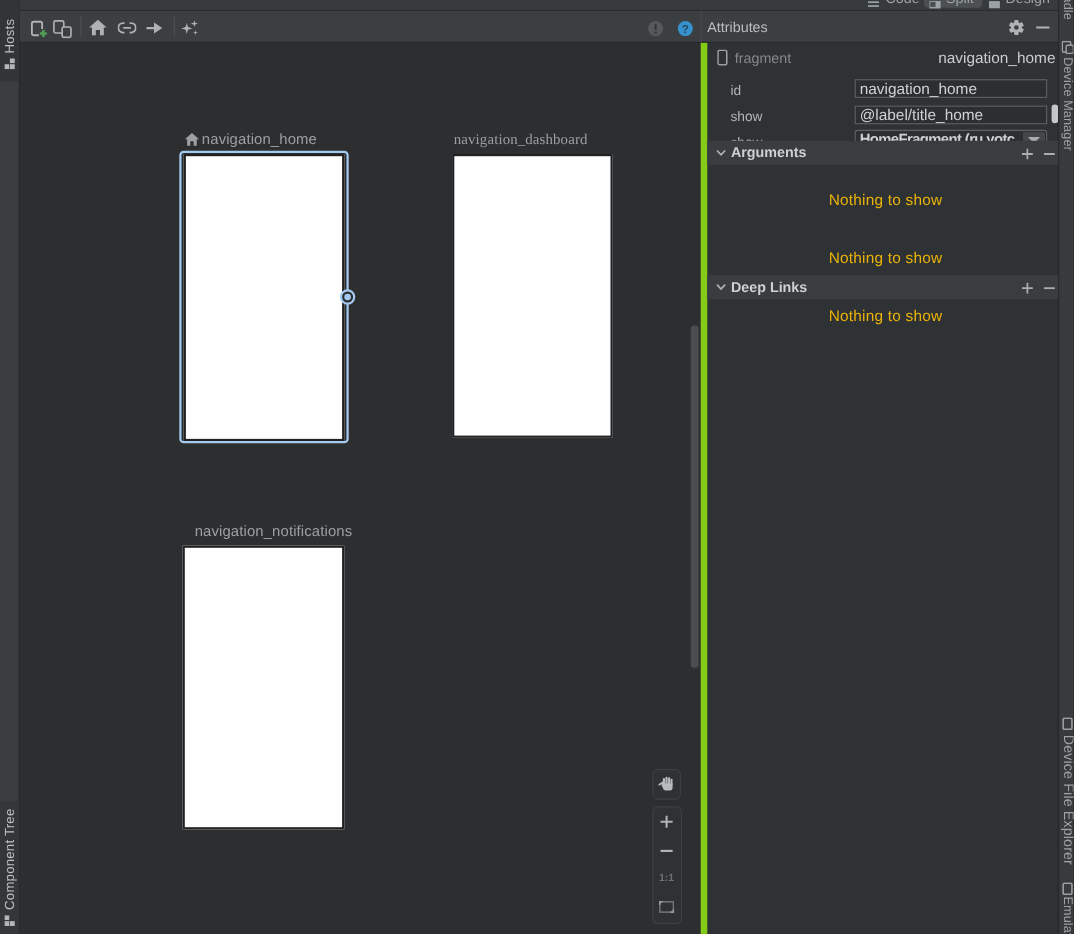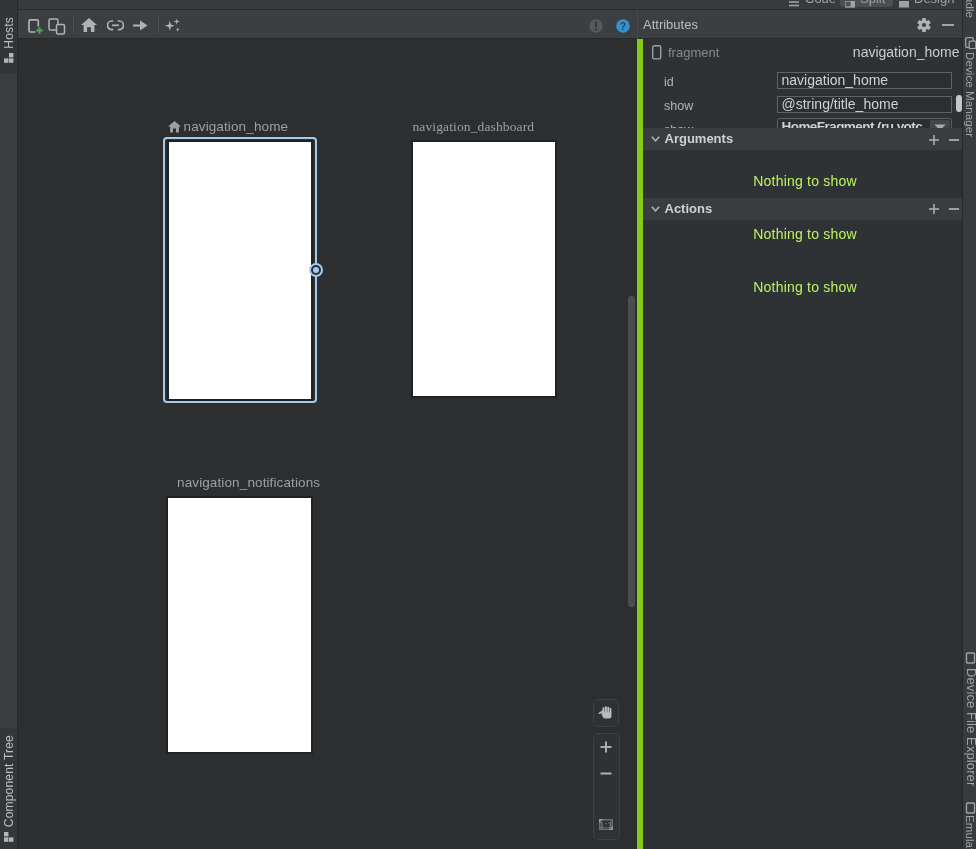--- a/index.html
+++ b/index.html
@@ -39,21 +39,21 @@
   #handle .r2 { position:absolute; left:3.6px; top:3.6px; width:6.8px; height:6.8px; border-radius:50%; background:#a5caef; }
 
   #cscroll { position:absolute; left:610px; top:257px; width:7px; height:311px; background:#4b4e50; border-radius:3px; }
 
   .zbtn { position:absolute; background:#2f3234; border:1px solid #3e4143; border-radius:5px; }
 
   
   #panel { left:637px; top:39px; width:324px; height:810px; background:#2f3234; border-left:6px solid #84cc16; }
   .band { position:absolute; left:0; width:324px; height:22px; background:#3a3d3f; }
   .band .title { position:absolute; left:21.5px; top:3px; font-size:13px; font-weight:bold; color:#ced1d3; }
-  .nts { position:absolute; width:324px; text-align:center; font-size:14px; letter-spacing:0.2px; color:#bef264; }
+  .nts { position:absolute; width:324px; text-align:center; font-size:14px; letter-spacing:0.2px; color:#eab308; }
   .flabel { position:absolute; left:21px; font-size:12.5px; color:#b2b6b8; }
   .tbox { position:absolute; left:134px; width:175px; height:17px; background:#2c2f31; border:1px solid #5d6265;
           font-size:14px; color:#cfd2d4; line-height:15px; padding-left:3.5px; white-space:nowrap; }
 
   #rstripe { left:962px; top:0; width:14px; height:849px; background:#383b3d; border-left:1px solid #26282a; }
 </style>
 </head>
 <body>
 <div id="stage">
 
@@ -191,42 +191,42 @@
     <div class="zbtn" style="left:574.5px; top:693.5px; width:27px; height:107px;"></div>
     <svg class="abs" style="left:582px; top:702px;" width="12" height="12" viewBox="0 0 12 12">
       <g stroke="#b0b3b5" stroke-width="1.9">
           <line x1="6" y1="0.5" x2="6" y2="11.5"></line>
           <line x1="0.5" y1="6" x2="11.5" y2="6"></line>
         </g>
     </svg>
     <svg class="abs" style="left:582px; top:732.5px;" width="12" height="3" viewBox="0 0 12 3">
       <line x1="0.5" y1="1.5" x2="11.5" y2="1.5" stroke="#b0b3b5" stroke-width="2"></line>
     </svg>
-    <div class="abs" style="left:574.5px; top:780px; width:27px; text-align:center; font-size:9.5px; font-weight:bold; color:#6d7174;">1:1</div>
+    <div class="abs" style="left:574.5px; top:754px; width:27px; text-align:center; font-size:9.5px; font-weight:bold; color:#6d7174;">1:1</div>
     <svg class="abs" style="left:581px; top:780px;" width="14" height="11" viewBox="0 0 14 11">
       <rect x="0.8" y="0.8" width="12.4" height="9.4" fill="none" stroke="#6d7174" stroke-width="1.5"></rect>
       <g stroke="#9b9ea0" stroke-width="1.5">
         <path d="M0.8 3.5 V0.8 H3.5" fill="none"></path>
         <path d="M10.5 10.2 H13.2 V7.5" fill="none"></path>
       </g>
     </svg>
   </div>
 
   <div id="panel" class="abs">
 
     <svg class="abs" style="left:9px; top:5.5px;" width="10" height="15" viewBox="0 0 10 15">
       <rect x="0.7" y="0.7" width="8" height="13.2" rx="1.6" fill="none" stroke="#9da1a4" stroke-width="1.4"></rect>
     </svg>
     <div class="abs" style="left:25px; top:5.5px; font-size:13px; color:#85898c;">fragment</div>
     <div class="abs" style="right:1.5px; top:4.5px; font-size:14px; color:#c9ccce;">navigation_home</div>
 
     <div class="flabel" style="top:36px;">id</div>
     <div class="tbox" style="top:32.5px;">navigation_home</div>
     <div class="flabel" style="top:60px;">show</div>
-    <div class="tbox" style="top:56.5px;">@string/title_home</div>
+    <div class="tbox" style="top:56.5px;">@label/title_home</div>
     <div class="flabel" style="top:84px;">show</div>
     <div class="tbox" style="top:79px; border-radius:3px; font-size:13.5px; letter-spacing:-0.55px;font-weight:bold;">HomeFragment (ru.yotc.
       <div class="abs" style="right:1px; top:1px; width:20px; height:13.8px; background:#43474a; border-radius:0 2px 2px 0;"></div>
       <svg class="abs" style="right:5px; top:5px;" width="12" height="7" viewBox="0 0 12 7">
         <path d="M0.5 0.5 L11.5 0.5 L6 6.5 Z" fill="#a7abad"></path>
       </svg>
     </div>
 
     <div class="abs" style="left:313px; top:56px; width:6px; height:17px; background:#c4c6c7; border-radius:3px;"></div>
 
@@ -240,37 +240,37 @@
             <line x1="5" y1="0" x2="5" y2="10"></line>
             <line x1="0" y1="5" x2="10" y2="5"></line>
           </g>
         </svg>
       <svg class="abs" style="left:306px; top:10.5px;" width="10" height="2" viewBox="0 0 10 2">
           <line x1="0" y1="1" x2="10" y2="1" stroke="#a9adaf" stroke-width="1.8"></line>
         </svg>
     </div>
     <div class="nts" style="top:134px;">Nothing to show</div>
 
-    <div class="band" style="top:158.5px;">
+    <div class="nts" style="top:187px;">Nothing to show</div>
+
+    <div class="band" style="top:211px;">
       <svg class="abs" style="left:8px; top:8px;" width="9" height="6" viewBox="0 0 9 6">
           <path d="M0.8 0.8 L4.5 4.8 L8.2 0.8" fill="none" stroke="#b0b4b6" stroke-width="1.5"></path>
         </svg>
-      <div class="title">Actions</div>
+      <div class="title">Deep Links</div>
       <svg class="abs" style="left:286px; top:6.5px;" width="10" height="10" viewBox="0 0 10 10">
           <g stroke="#a9adaf" stroke-width="1.6">
             <line x1="5" y1="0" x2="5" y2="10"></line>
             <line x1="0" y1="5" x2="10" y2="5"></line>
           </g>
         </svg>
       <svg class="abs" style="left:306px; top:10.5px;" width="10" height="2" viewBox="0 0 10 2">
           <line x1="0" y1="1" x2="10" y2="1" stroke="#a9adaf" stroke-width="1.8"></line>
         </svg>
     </div>
-    <div class="nts" style="top:187px;">Nothing to show</div>
-
     <div class="nts" style="top:240px;">Nothing to show</div>
   </div>
 
   <div id="rstripe" class="abs">
     <div class="vtext-dn abs" style="left:1px; top:-17px;">Gradle</div>
     <svg class="abs" style="left:2px; top:37px;" width="11" height="12" viewBox="0 0 11 12">
       <rect x="0.7" y="0.7" width="7.6" height="9.6" rx="1.2" fill="none" stroke="#9ea2a5" stroke-width="1.3"></rect>
       <rect x="4.2" y="4.2" width="6.6" height="7.4" rx="1.2" fill="#383b3d" stroke="#9ea2a5" stroke-width="1.3"></rect>
     </svg>
     <div class="vtext-dn abs" style="left:1px; top:52px;">Device Manager</div>

